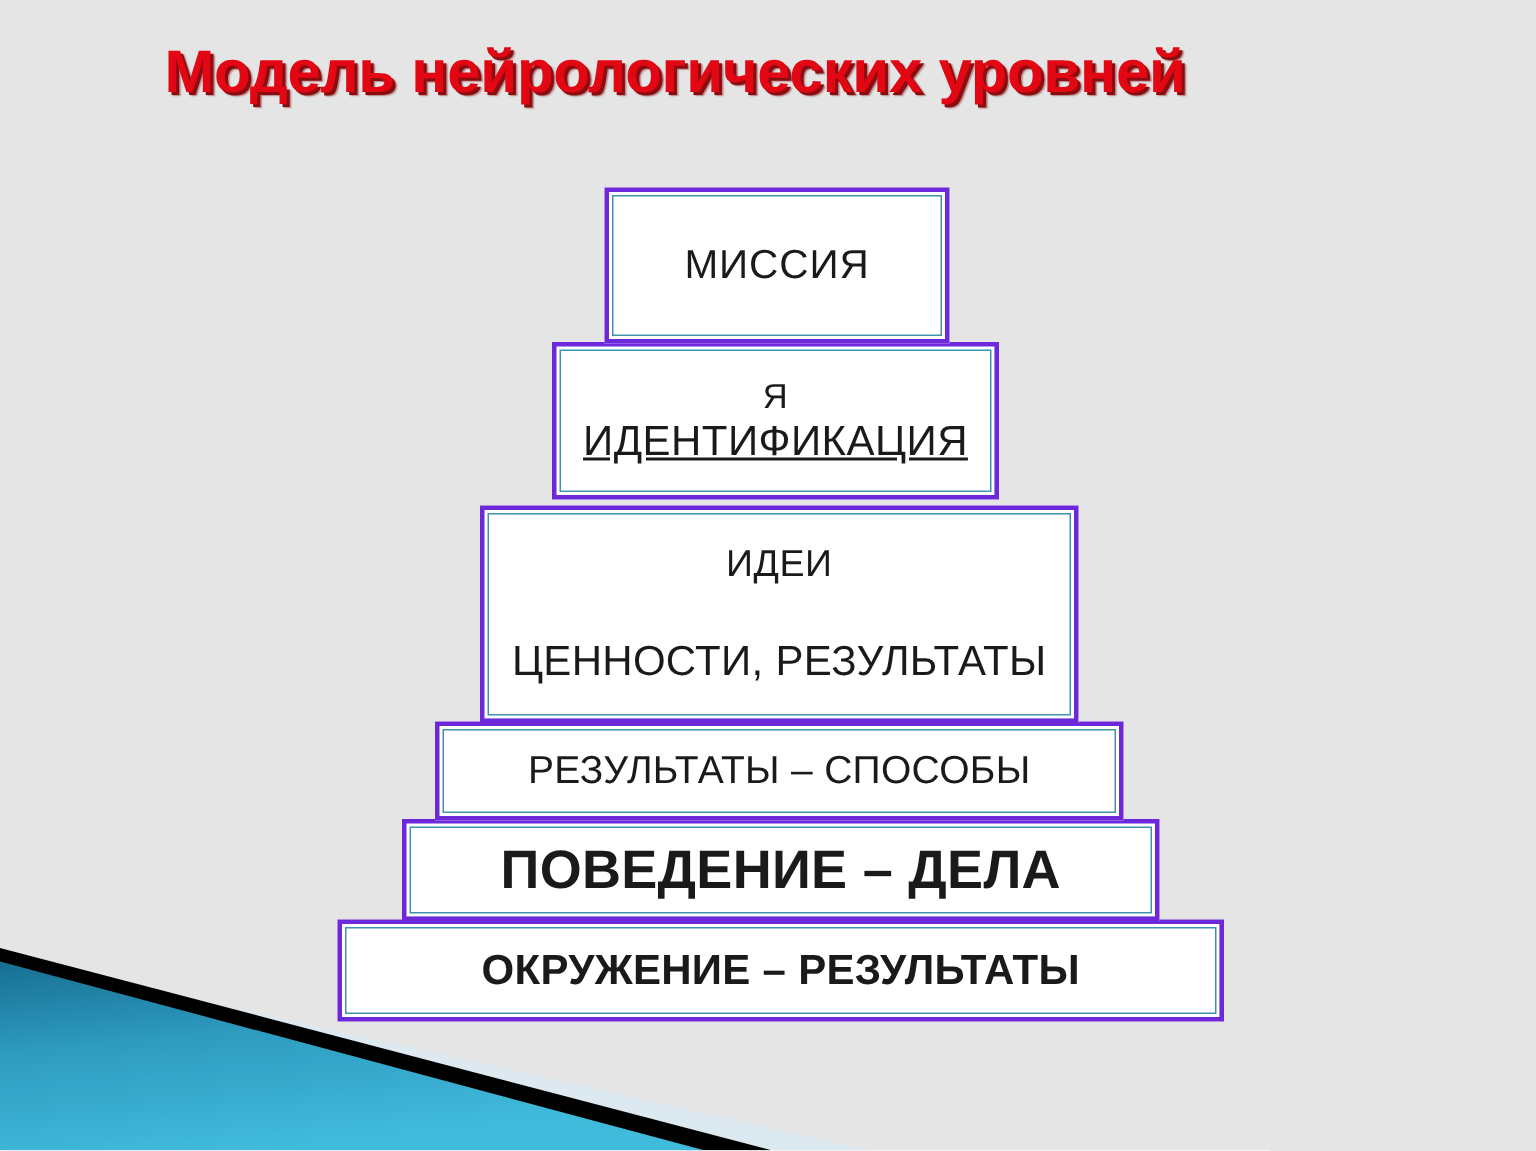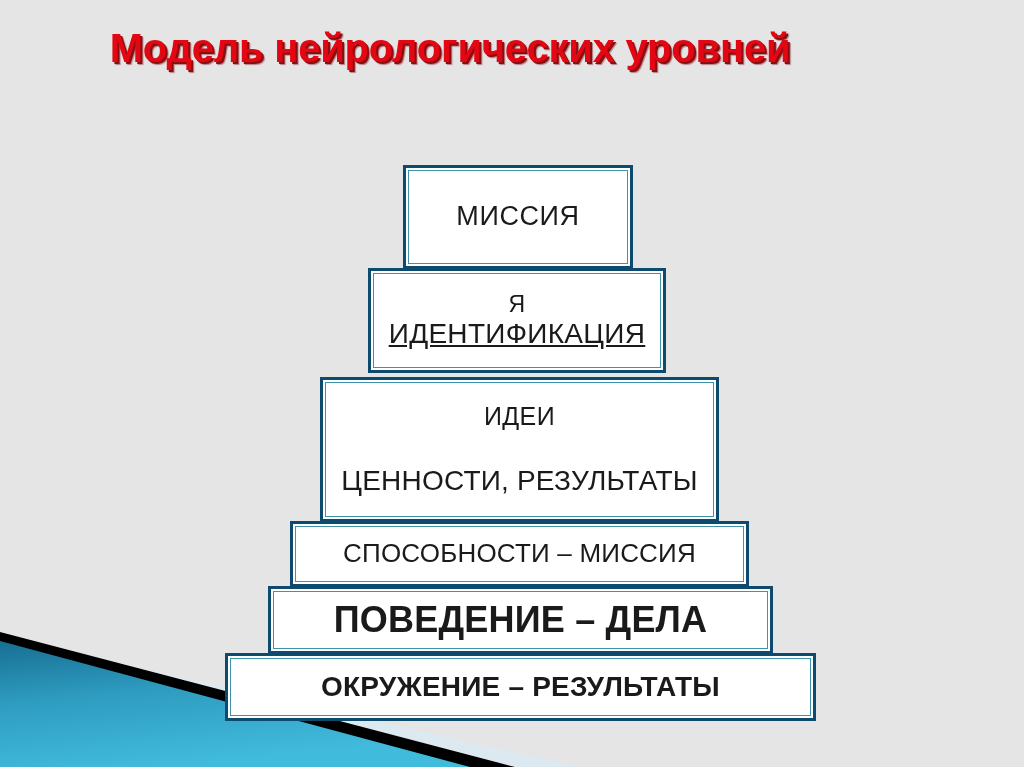--- a/index.html
+++ b/index.html
@@ -40,29 +40,28 @@
     position: absolute;
     left: 0;
     top: 0;
     width: 1024px;
     height: 690px;
   }
   .level {
     position: absolute;
     box-sizing: border-box;
     background: #ffffff;
-    border: 3px solid #0c4a6e;
+    border: 3px solid #6d28d9;
     box-shadow: inset 0 0 0 2px #ffffff, inset 0 0 0 3px #3E93AC;
     display: flex;
     flex-direction: column;
-    align-items: flex-end;
+    align-items: flex-start;
     justify-content: center;
     text-align: center;
     color: #1a1a1a;
-    margin-top: 40px;
   }
   .level .ln {
     display: block;
     width: 100%;
     white-space: nowrap;
     line-height: 1.15;
   }
 
   
   #level-6 { left: 403px; top: 125px; width: 230px; height: 104px; z-index: 6; }
@@ -77,21 +76,21 @@
   #level-4 .ln.a { font-size: 25px; margin-bottom: 34px; letter-spacing: 0.4px; }
   #level-4 .ln.b { font-size: 28px; letter-spacing: 0.2px; }
 
   #level-3 { left: 290px; top: 481px; width: 459px; height: 66px; z-index: 3; }
   #level-3 .ln { font-size: 26px; letter-spacing: 0.2px; }
 
   #level-2 { left: 268px; top: 546px; width: 505px; height: 68px; z-index: 2; }
   #level-2 .ln { font-size: 36px; font-weight: bold; letter-spacing: 0.2px; }
 
   #level-1 { left: 225px; top: 613px; width: 591px; height: 68px; z-index: 1; }
-  #level-1 .ln { font-size: 28px; font-weight: bold; letter-spacing: 0.2px; padding-left: 30px; }
+  #level-1 .ln { font-size: 28px; font-weight: bold; letter-spacing: 0.2px; }
 
   
   #decor {
     position: absolute;
     left: 0;
     bottom: 0;
     width: 620px;
     height: 160px;
     pointer-events: none;
   }
@@ -114,21 +113,21 @@
       <span class="ln small">Я</span>
       <span class="ln big">ИДЕНТИФИКАЦИЯ</span>
     </div>
 
     <div class="level" id="level-4">
       <span class="ln a">ИДЕИ</span>
       <span class="ln b">ЦЕННОСТИ, РЕЗУЛЬТАТЫ</span>
     </div>
 
     <div class="level" id="level-3">
-      <span class="ln">СПОСОБНОСТИ – МИССИЯ</span>
+      <span class="ln">РЕЗУЛЬТАТЫ – СПОСОБЫ</span>
     </div>
 
     <div class="level" id="level-2">
       <span class="ln">ПОВЕДЕНИЕ – ДЕЛА</span>
     </div>
 
     <div class="level" id="level-1">
       <span class="ln">ОКРУЖЕНИЕ – РЕЗУЛЬТАТЫ</span>
     </div>
 

